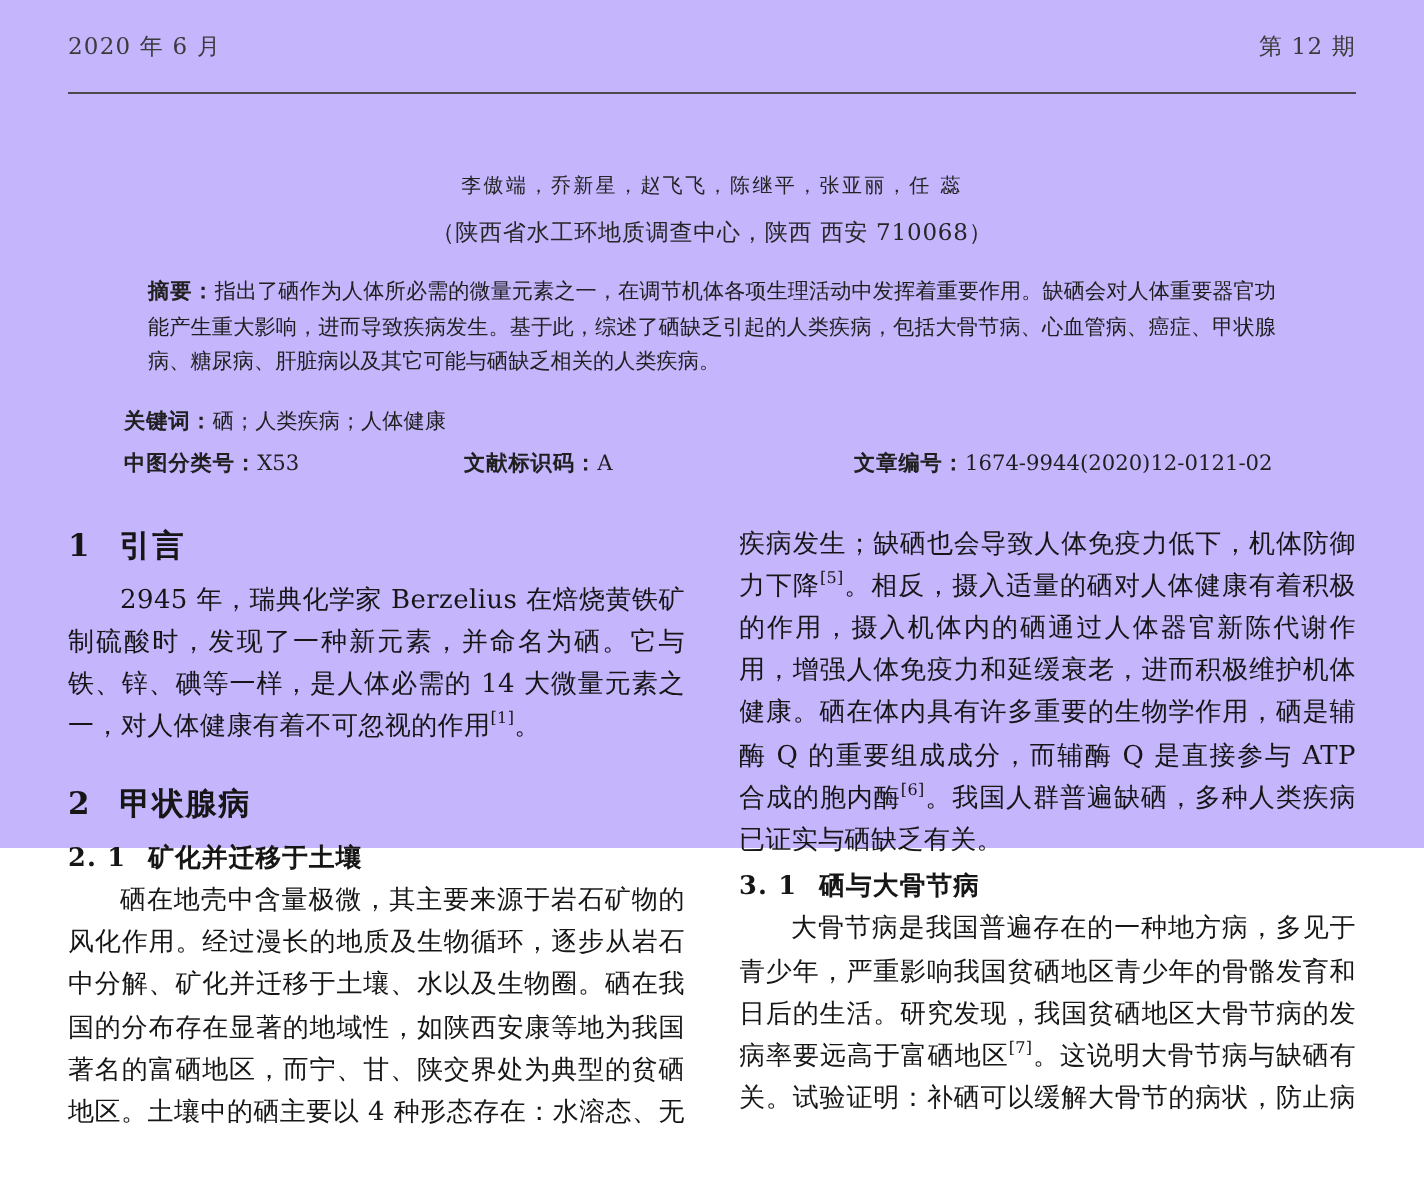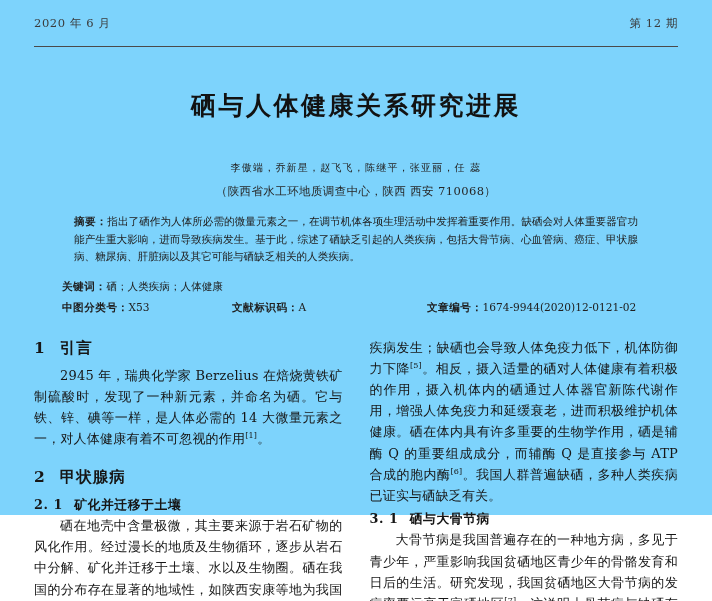--- a/index.html
+++ b/index.html
@@ -11,25 +11,25 @@
   body {
     width: 712px;
     height: 601px;
     overflow: hidden;
     font-family: "DejaVu Serif", "Liberation Serif", serif;
     color: #1a1a1a;
     position: relative;
   }
   .page {
     width: 712px;
-    height: 515px;
+    height: 424px;
     box-sizing: border-box;
     padding: 0;
     position: relative;
-    background: #7dd3fc;
+    background: #c4b5fd;
   }
 
   
   .runhead {
     position: relative;
     height: 46px;
     margin: 0 34px 0 34px;
     display: flex;
     align-items: flex-start;
     justify-content: space-between;
@@ -173,21 +173,20 @@
 <div class="page">
 
   <div class="runhead">
     <div class="runhead-left">2020 年 6 月</div>
     <div class="runhead-center">
     </div>
     <div class="runhead-right">第 12 期</div>
   </div>
   <hr class="rule">
 
-  <div class="title">硒与人体健康关系研究进展</div>
   <div class="authors">李傲端，乔新星，赵飞飞，陈继平，张亚丽，任 蕊</div>
   <div class="affiliation">（陕西省水工环地质调查中心，陕西 西安 710068）</div>
 
   <div class="abs-block">
     <p class="abs-para"><span class="lbl">摘要：</span><span>指出了硒作为人体所必需的微量元素之一，在调节机体各项生理活动中发挥着重要作用。缺硒会对人体重要器官功能产生重大影响，进而导致疾病发生。基于此，综述了硒缺乏引起的人类疾病，包括大骨节病、心血管病、癌症、甲状腺病、糖尿病、肝脏病以及其它可能与硒缺乏相关的人类疾病。</span></p>
     <div class="kw-line"><span class="lbl">关键词：</span><span>硒；人类疾病；人体健康</span></div>
     <div class="cls-line">
       <div class="cls-a"><span class="lbl">中图分类号：</span><span>X53</span></div>
       <div class="cls-b"><span class="lbl">文献标识码：</span><span>A</span></div>
       <div class="cls-c"><span class="lbl">文章编号：</span><span>1674-9944(2020)12-0121-02</span></div>

